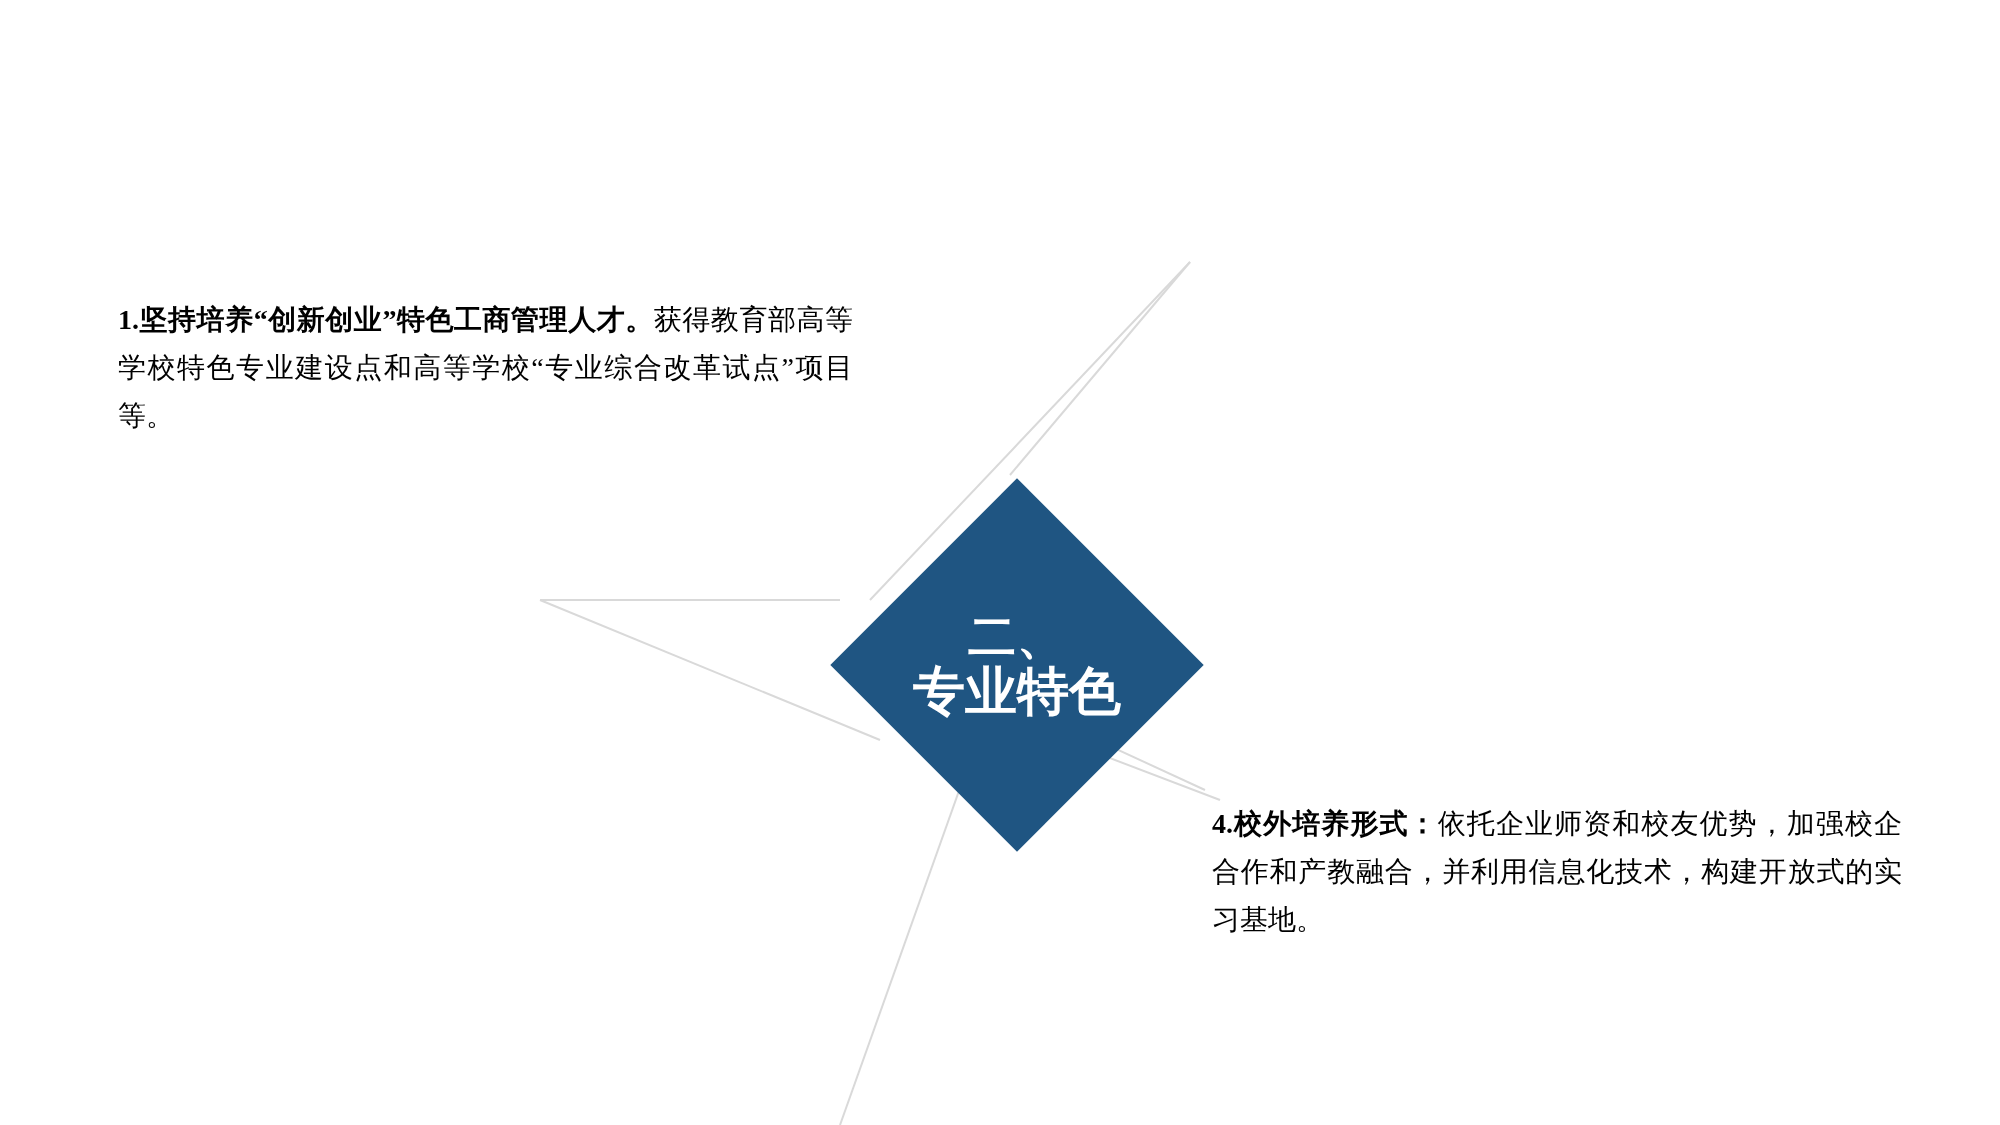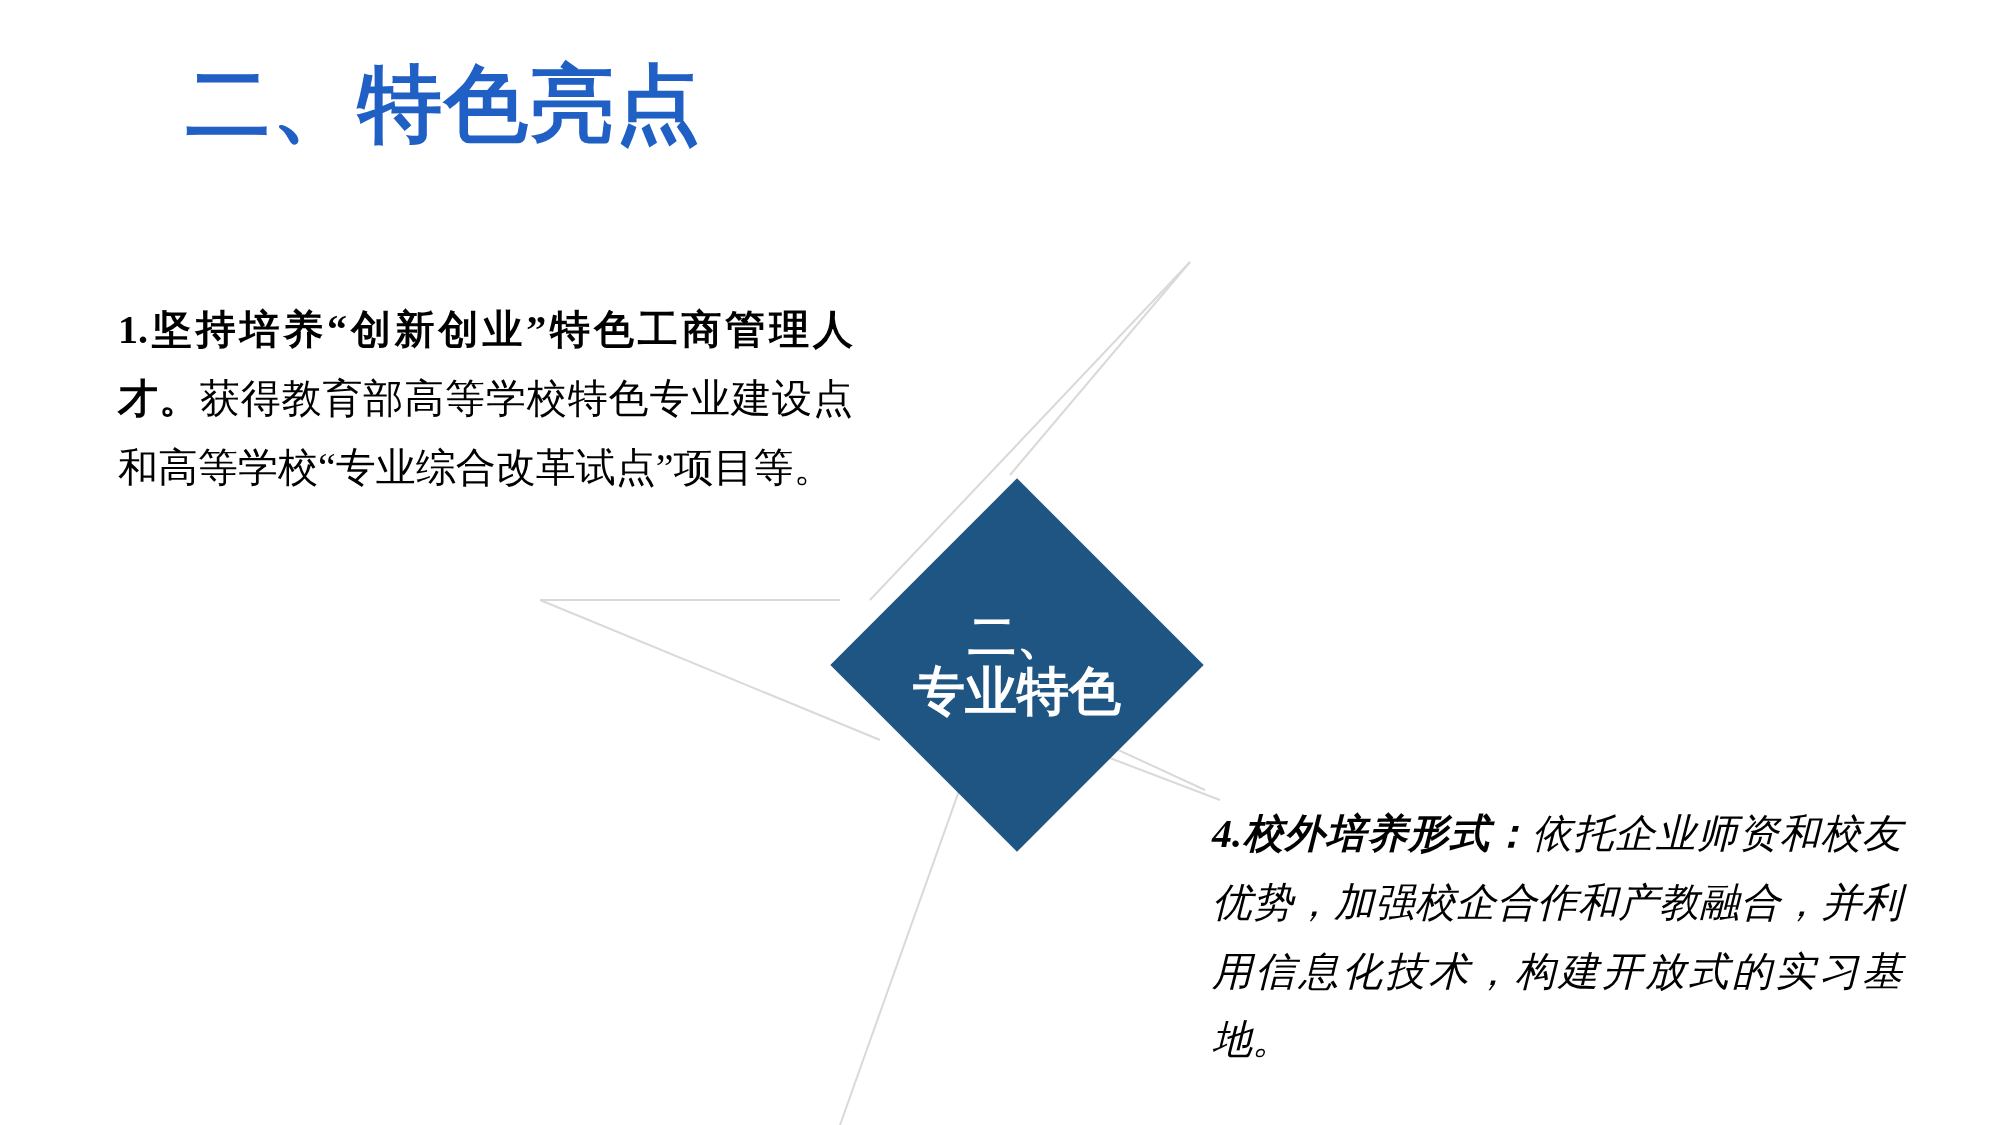--- a/index.html
+++ b/index.html
@@ -36,37 +36,37 @@
     left: 0;
     top: 0;
     width: 2000px;
     height: 1125px;
     pointer-events: none;
   }
 
   
   .block {
     position: absolute;
-    font-size: 40px;
+    font-size: 28px;
     line-height: 1.72;
     color: #000000;
     text-align: justify;
     text-justify: inter-ideograph;
   }
   .block .lead {
     font-weight: bold;
   }
   .block .body {
     font-weight: normal;
   }
 
   #block1 { left: 118px; top: 296px; width: 735px; }
   #block3 { left: 118px; top: 655px; width: 735px; }
   #block2 { left: 1212px; top: 296px; width: 700px; }
-  #block4 { left: 1212px; top: 800px; width: 690px; font-style: italic; }
+  #block4 { left: 1212px; top: 800px; width: 690px; }
 
   
   #diamond-wrap {
     position: absolute;
     left: 830px;
     top: 478px;
     width: 374px;
     height: 374px;
   }
   #diamond {
@@ -116,21 +116,20 @@
       <path d="M1190 262 L870 600"></path>
       <path d="M840 600 L540 600"></path>
       <path d="M1010 475 L1190 262"></path>
       <path d="M1010 720 L1220 800"></path>
       <path d="M970 760 L840 1125"></path>
       <path d="M880 740 L540 600"></path>
       <path d="M1205 790 L1010 700"></path>
     </g>
   </svg>
 
-  <div id="title">二、特色亮点</div>
 
   <div class="block" id="block1">
     <span class="lead">1.坚持培养“创新创业”特色工商管理人才。</span><span class="body">获得教育部高等学校特色专业建设点和高等学校“专业综合改革试点”项目等。</span>
   </div>
 
 
 
   <div class="block" id="block4">
     <span class="lead">4.校外培养形式：</span><span class="body">依托企业师资和校友优势，加强校企合作和产教融合，并利用信息化技术，构建开放式的实习基地。</span>
   </div>

